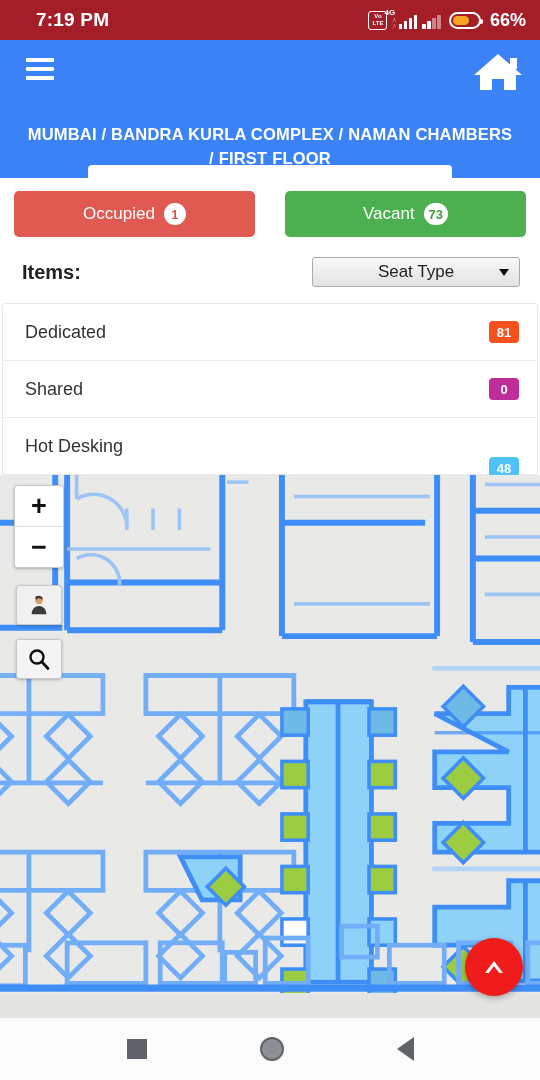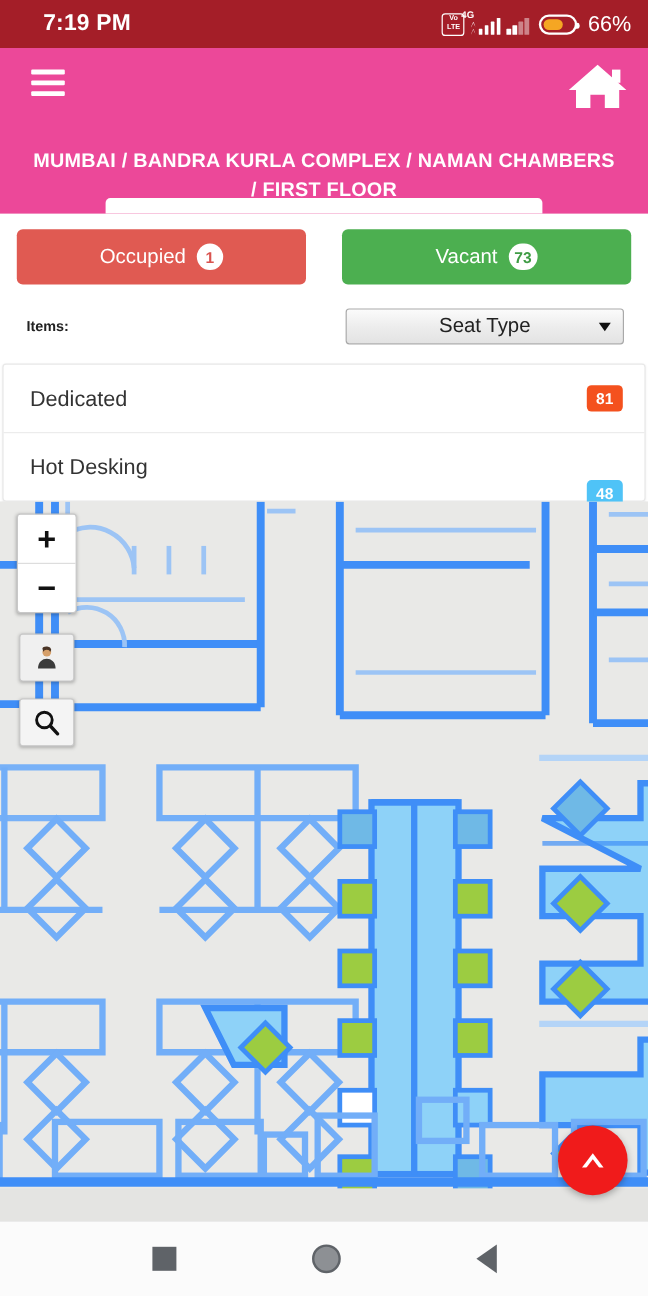--- a/index.html
+++ b/index.html
@@ -117,21 +117,21 @@
   }
   .battery-fill {
     height: 100%;
     width: 66%;
     background: #f5a623;
     border-radius: 6px;
   }
   .battery-pct {
     color: #ffffff;
     font-size: 18px;
-    font-weight: normal;
+    font-weight: bold;
     margin-left: 4px;
   }
 
   
   .app-header {
     background: #a41e28;
     flex: 0 0 auto;
     height: 138px;
     position: relative;
     box-sizing: border-box;
@@ -230,26 +230,26 @@
 
   
   .items-row {
     display: flex;
     align-items: center;
     justify-content: space-between;
     padding: 6px 20px 16px 22px;
     background: #ffffff;
   }
   .items-label {
-    font-size: 12px;
+    font-size: 20px;
     font-weight: bold;
     color: #222222;
   }
   .seat-select {
-    width: 232px;
+    width: 208px;
     height: 30px;
     border: 1px solid #a9a9a9;
     border-radius: 3px;
     background: linear-gradient(180deg, #fbfbfb 0%, #ededed 50%, #e3e3e3 100%);
     display: flex;
     align-items: center;
     justify-content: center;
     position: relative;
     font-size: 17px;
     color: #222222;
@@ -455,21 +455,21 @@
           <i class="b3 dim"></i>
           <i class="b4 dim"></i>
       </div>
       <div class="battery">
         <div class="battery-fill" style="width: 66%;"></div>
       </div>
       <div class="battery-pct">66%</div>
     </div>
   </div>
 
-  <div class="app-header" style="background: #ec4899;">
+  <div class="app-header" style="background: #3b82f6;">
     <div class="hamburger">
       <span></span>
         <span></span>
         <span></span>
     </div>
     <div class="home-icon">
       <svg viewBox="0 0 52 44" width="52" height="44" aria-hidden="true">
         <path d="M26 4 L50 25 L44 25 L44 40 L32 40 L32 29 L20 29 L20 40 L8 40 L8 25 L2 25 Z" fill="#ffffff"></path>
         <rect x="38" y="8" width="7" height="11" fill="#ffffff"></rect>
       </svg>
@@ -495,20 +495,24 @@
       <div class="seat-select">
         <span>Seat Type</span>
         <span class="caret"></span>
       </div>
     </div>
 
     <div class="list-card">
       <div class="list-item">
         <span class="list-item-label">Dedicated</span>
         <span class="list-badge" id="badge0" style="background: rgb(244, 81, 30); margin-left: 16px;">81</span>
+      </div>
+      <div class="list-item">
+        <span class="list-item-label">Shared</span>
+        <span class="list-badge" id="badge1" style="background: rgb(191, 46, 152);">0</span>
       </div>
       <div class="list-item">
         <span class="list-item-label">Hot Desking</span>
         <span class="list-badge" id="badge2" style="background: rgb(79, 195, 247); margin-top: 44px;">48</span>
       </div>
     </div>
   </div>
 
   <div class="map" style="background: rgb(233, 233, 231);">
     <svg class="map-svg" viewBox="0 0 540 455" preserveAspectRatio="xMidYMid slice">

